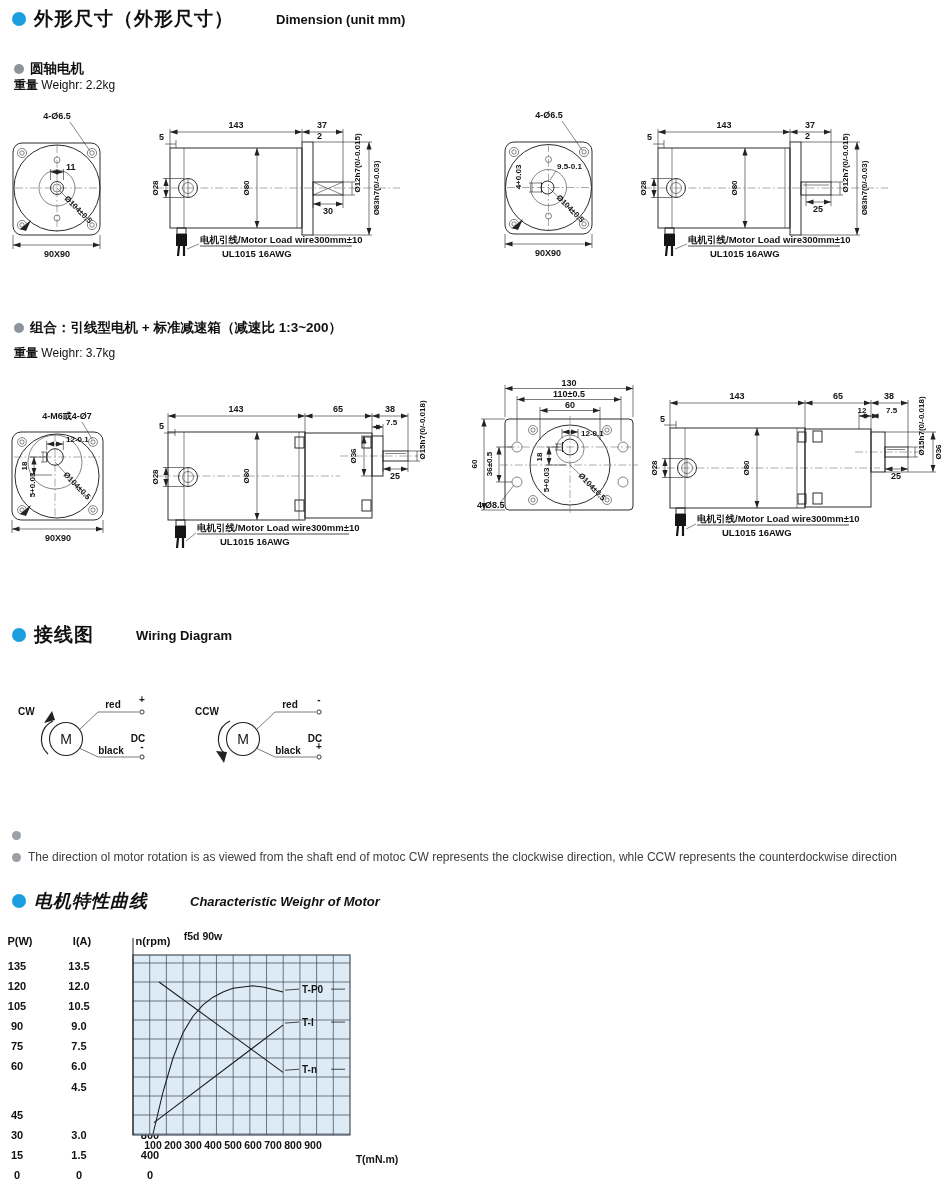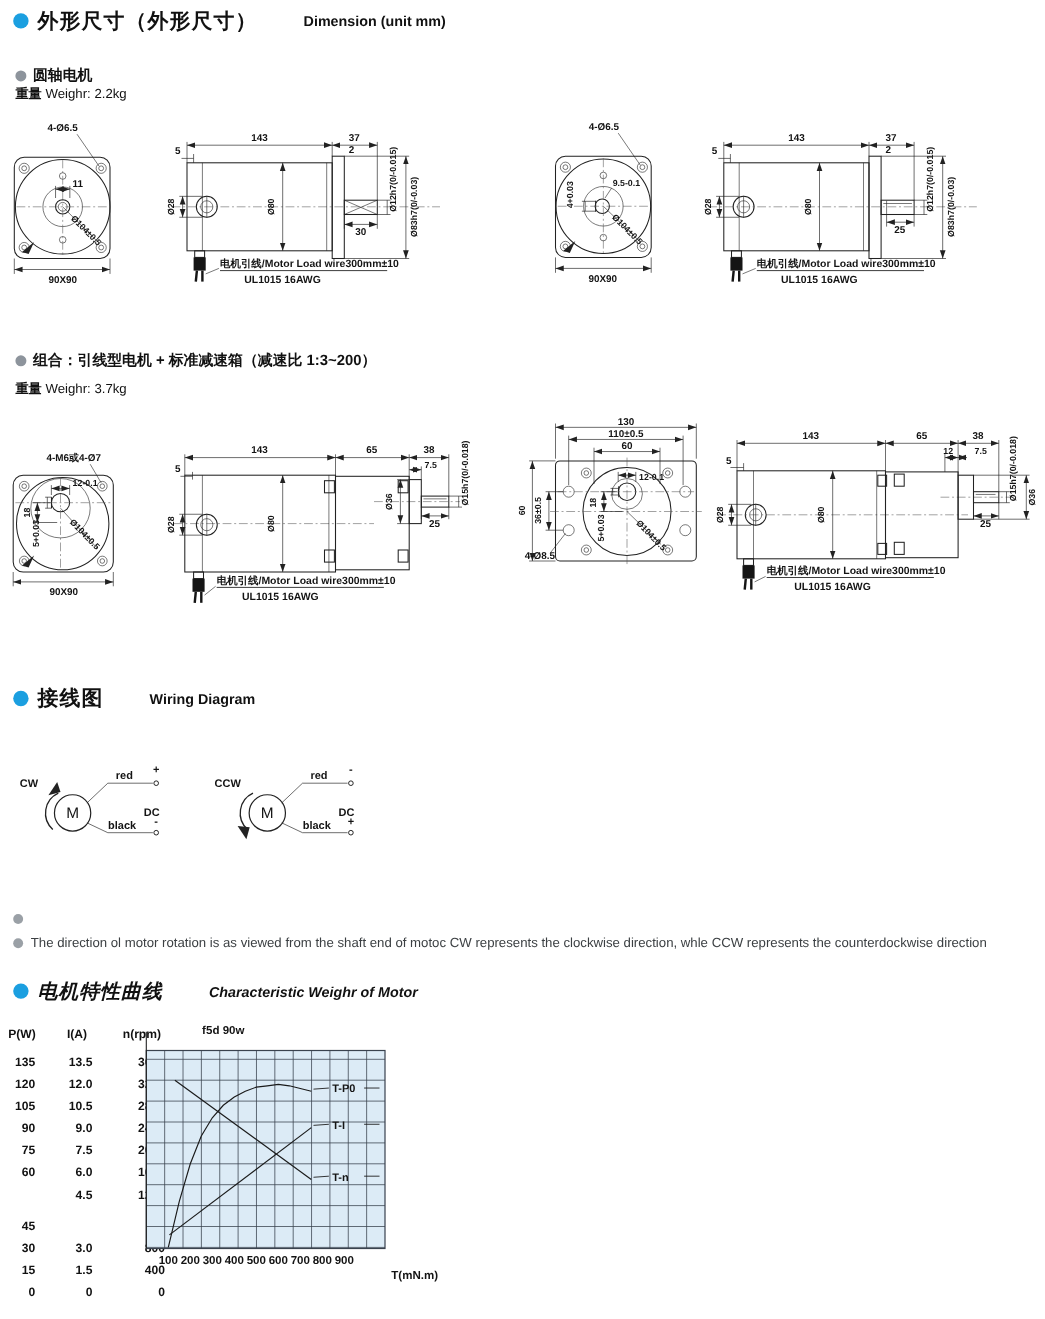--- a/index.html
+++ b/index.html
@@ -20,23 +20,23 @@
   svg text{font-family:"Liberation Sans",sans-serif;fill:#141414;}
   .ln{stroke:#222;stroke-width:0.95;fill:none;}
   .thin{stroke:#222;stroke-width:0.55;fill:none;}
   .dl{stroke:#222;stroke-width:0.6;fill:none;}
   .dla{stroke:#222;stroke-width:0.6;fill:none;marker-start:url(#arw);marker-end:url(#arw);}
   .cl{stroke:#555;stroke-width:0.5;stroke-dasharray:8 2.5 1.8 2.5;fill:none;}
   .d9{font-size:9px;font-weight:bold;}
   .d8{font-size:8px;font-weight:bold;}
   .wiretxt{font-size:9.5px;font-weight:bold;}
   .wlab{font-size:10px;font-weight:bold;}
-  #ytable{position:absolute;left:2px;top:930px;display:grid;grid-template-columns:36px 40px 54px;column-gap:12px;}
+  #ytable{position:absolute;left:2px;top:930px;display:grid;grid-template-columns:36px 40px 54px;column-gap:24px;}
   #ytable .yt-h{font-size:11px;font-weight:bold;height:26px;line-height:22px;text-align:center;}
-  #ytable .yt-c{font-size:11px;font-weight:bold;height:20.1px;line-height:20.1px;text-align:right;padding-right:6px;}
+  #ytable .yt-c{font-size:11px;font-weight:bold;height:20.1px;line-height:20.1px;text-align:center;padding-right:6px;}
 </style>
 </head>
 <body>
 
 <div class="abs sec-h" style="left:12px;top:6px;">
   <span class="bullet blue"></span>
   <span class="zh">外形尺寸（外形尺寸）</span>
   <span class="en">Dimension (unit mm)</span>
 </div>
 

